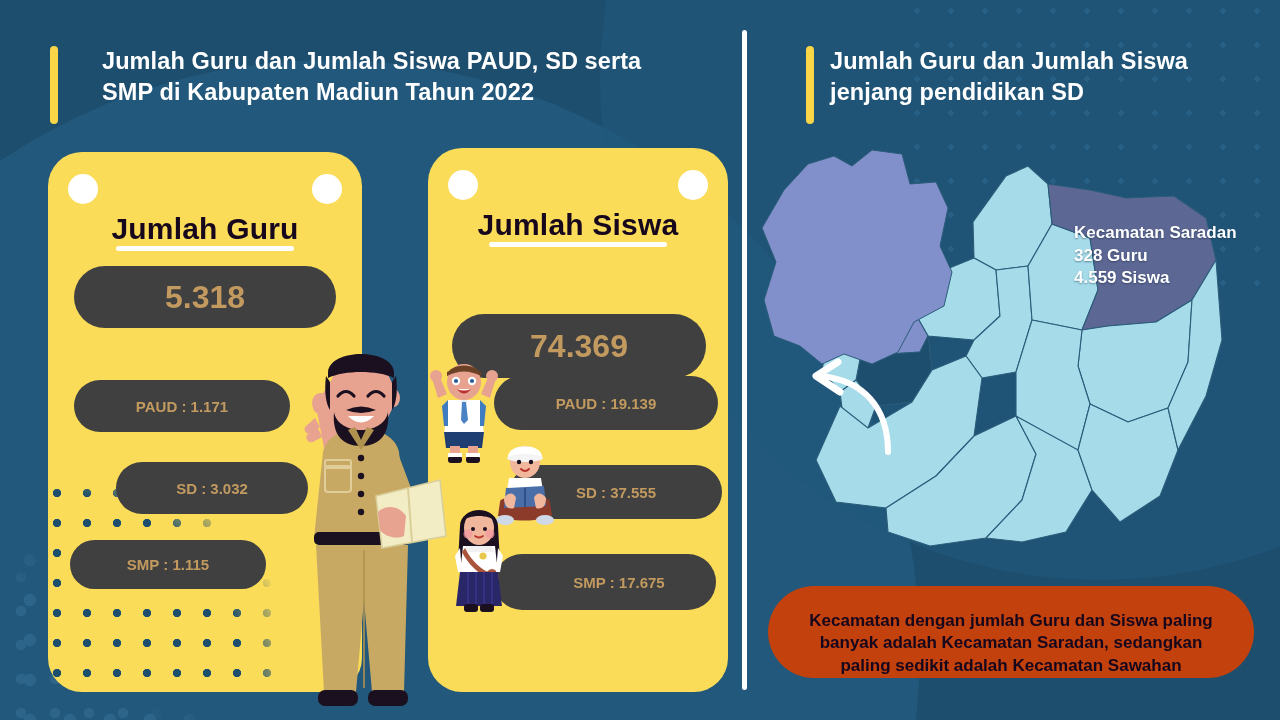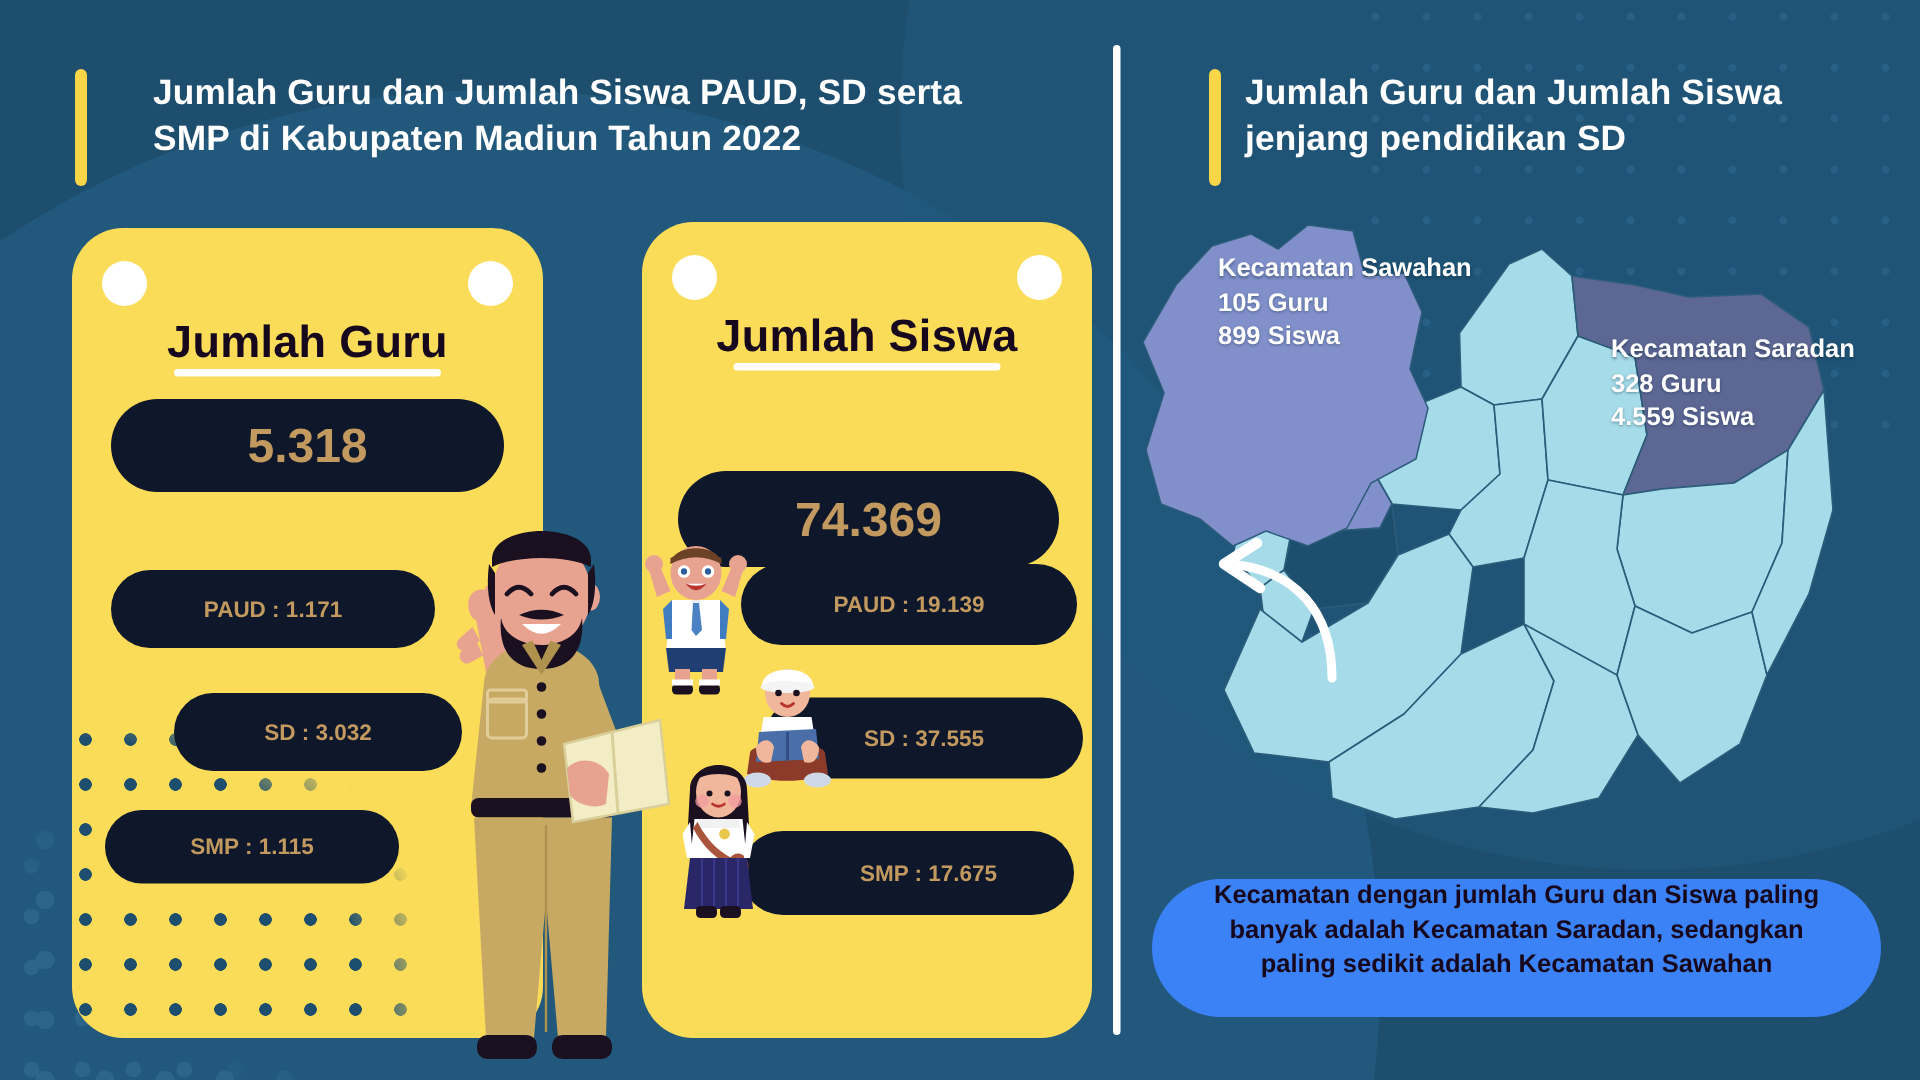--- a/index.html
+++ b/index.html
@@ -89,21 +89,21 @@
   }
   .card h2{
     position:absolute; left:0; right:0; top:48px; text-align:center;
     font-size:30px; font-weight:bold; color:#17071d; letter-spacing:.2px;margin-top:12px;
   }
   .card .rule{
     position:absolute; height:5px; background:#ffffff; border-radius:3px;
     top:94px; left:50%; transform:translateX(-50%); width:178px;
   }
   .pill{
-    position:absolute; background:#0f172a; border-radius:40px;
+    position:absolute; background:#404040; border-radius:40px;
     display:flex; align-items:center; justify-content:center;
     color:#c29a60; font-weight:bold; white-space:nowrap;
   }
   .pill.total{ font-size:32px; }
   .pill.sub{ font-size:15px; }
 
   
   #guru-total{ left:26px; top:114px; width:262px; height:62px; }
   #guru-paud { left:26px;  top:228px; width:216px; height:52px; }
   #guru-sd   { left:68px;  top:310px; width:192px; height:52px; }
@@ -127,22 +127,22 @@
   .map-label{
     position:absolute; color:#ffffff; font-weight:bold; font-size:17px;
     line-height:1.33; white-space:pre-line; text-shadow:0 1px 2px rgba(8,36,56,.45);
   }
   #label-sawahan{ left:52px; top:28px; }
   #label-saradan{ left:314px; top:82px; }
 
   
   #caption{
     position:absolute; left:768px; top:586px; width:486px; height:92px;
-    background:#3b82f6; border-radius:46px;
-    display:flex; align-items:flex-start; justify-content:center; text-align:center;
+    background:#c2410c; border-radius:46px;
+    display:flex; align-items:flex-end; justify-content:center; text-align:center;
     padding:0 22px;
   }
   #caption p{
     color:#17071d; font-weight:bold; font-size:17px; line-height:1.34;
     white-space:pre-line;
   }
 </style>
 </head>
 <body>
 
@@ -351,23 +351,20 @@
     </g>
 
     <path fill="#8190cb" stroke="#2c5c7a" stroke-width="1" d="M24 50 L48 24 L74 16 L92 26 L112 10 L142 14 L150 44 L176 42 L188 68 L180 106 L192 132 L184 166 L154 182 L138 212 L112 224 L84 214 L62 224 L40 206 L14 196 L4 160 L16 122 L2 88 Z"></path>
 
     <g fill="none" stroke="#ffffff" stroke-width="6" stroke-linecap="round">
       <path d="M128 312 C128 268 104 240 60 236"></path>
       <path d="M78 222 L56 236 L80 252" stroke-width="7" stroke-linejoin="round"></path>
     </g>
   </svg>
 
-  <div class="map-label" id="label-sawahan">Kecamatan Sawahan
-105 Guru
-899 Siswa</div>
   <div class="map-label" id="label-saradan">Kecamatan Saradan
 328 Guru
 4.559 Siswa</div>
 </div>
 
 <div id="caption">
   <p>Kecamatan dengan jumlah Guru dan Siswa paling
 banyak adalah Kecamatan Saradan, sedangkan
 paling sedikit adalah Kecamatan Sawahan</p>
 </div>

